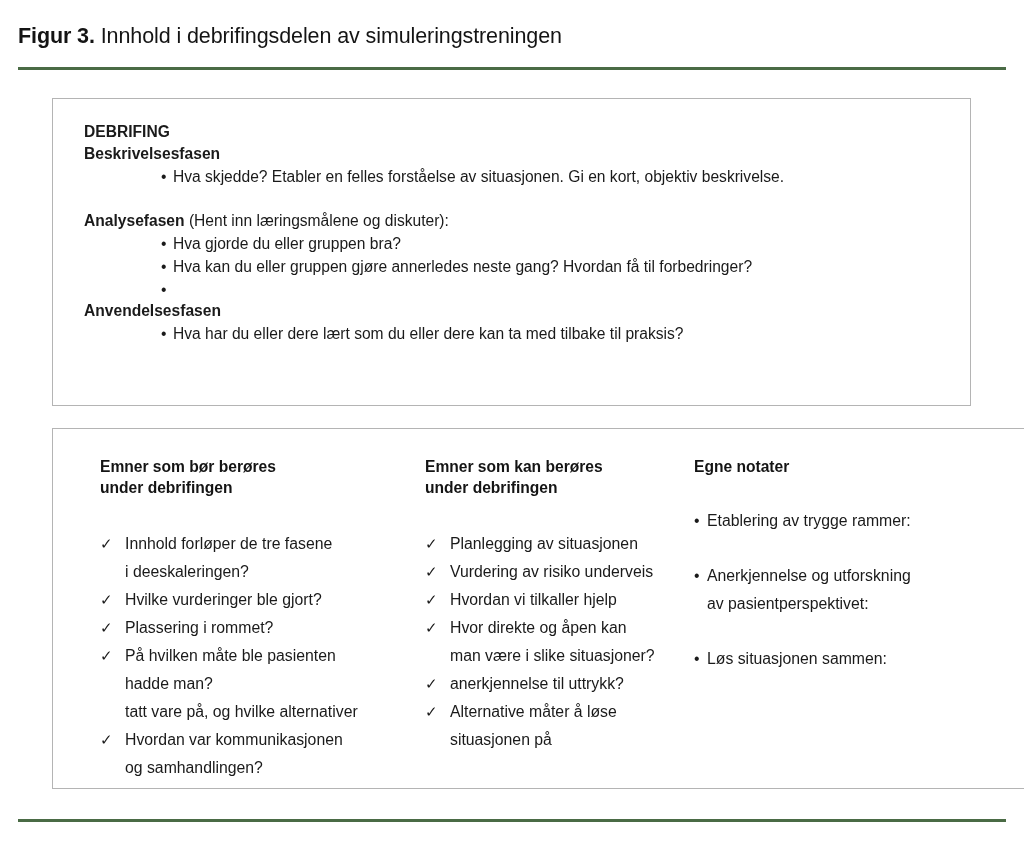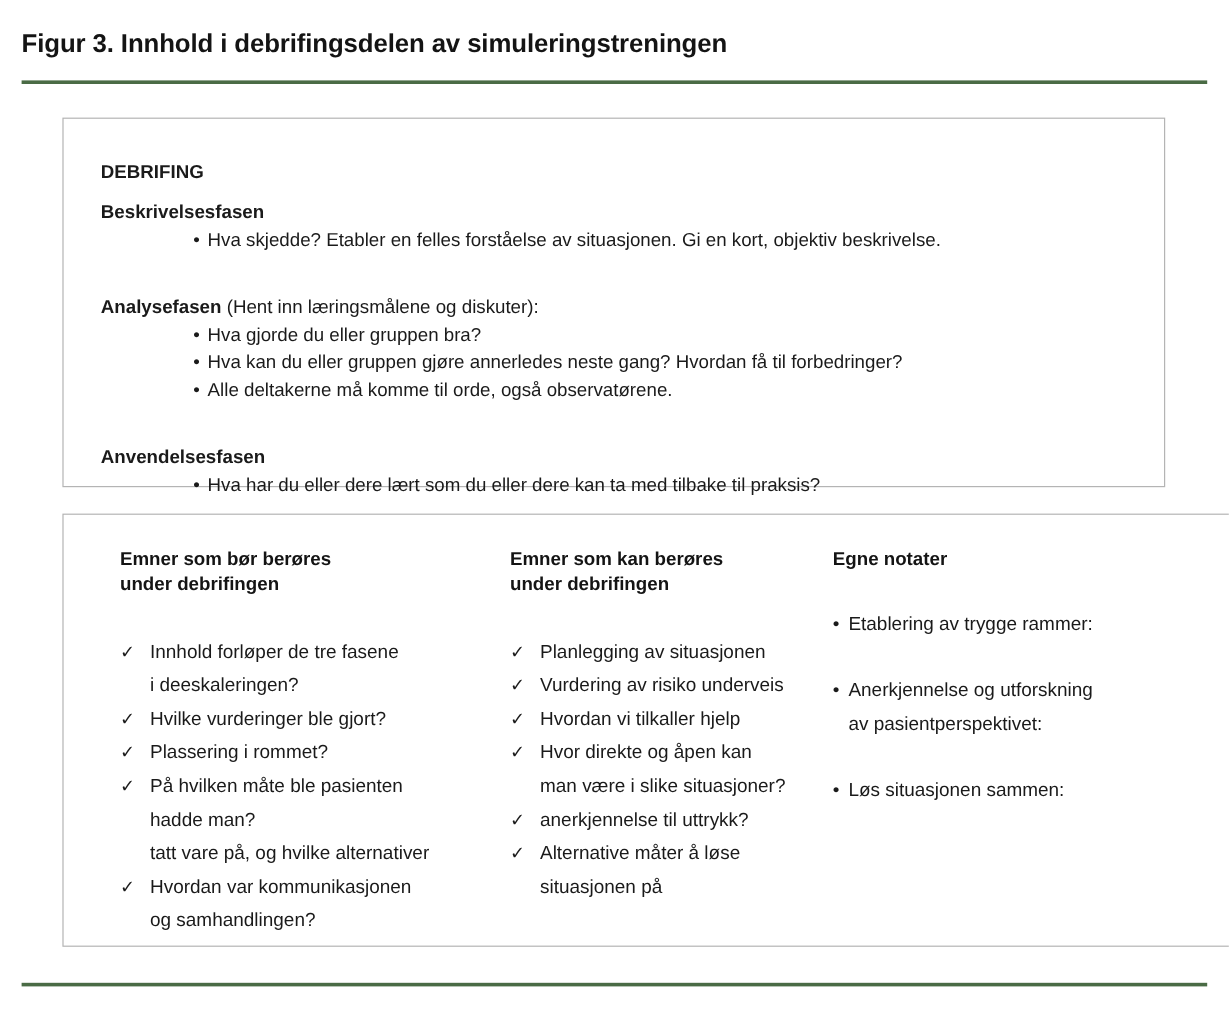--- a/index.html
+++ b/index.html
@@ -25,21 +25,21 @@
     font-size: 21.5px;
     line-height: 28px;
     color: #141414;
     white-space: nowrap;
     letter-spacing: -0.1px;
   }
   .figure-title .label {
     font-weight: bold;
   }
   .figure-title .caption {
-    font-weight: bold;
+    font-weight: normal;
   }
 
   
   .rule {
     position: absolute;
     left: 18px;
     width: 988px;
     height: 3px;
     background: #4a6b45;
   }
@@ -71,21 +71,20 @@
     position: absolute;
     left: 31px;
     top: 22px;
     right: 14px;
     font-size: 15.6px;
     line-height: 22px;
   }
   .debrief .phase {
     font-weight: bold;
     white-space: nowrap;
-    margin-top: 12px;
   }
   .debrief .phase .plain {
     font-weight: normal;
   }
   .debrief .bullets {
     margin: 0;
     padding: 0;
     list-style: none;
   }
   .debrief .bullets li {
@@ -215,21 +214,21 @@
         <span>Analysefasen</span><span class="plain"> (Hent inn læringsmålene og diskuter):</span>
       </div>
       <ul class="bullets">
         <li>
           <span class="dot">•</span><span class="txt">Hva gjorde du eller gruppen bra?</span>
         </li>
         <li>
           <span class="dot">•</span><span class="txt">Hva kan du eller gruppen gjøre annerledes neste gang? Hvordan få til forbedringer?</span>
         </li>
         <li>
-          <span class="dot">•</span><span class="txt">Alle deltakerne må komme til orde, også observatørene.</span>
+          <span class="dot">•</span>
         </li>
       </ul>
     </div>
 
     <div class="spacer"></div>
 
     <div class="group">
       <div class="phase">
         <span>Anvendelsesfasen</span><span class="plain"></span>
       </div>

